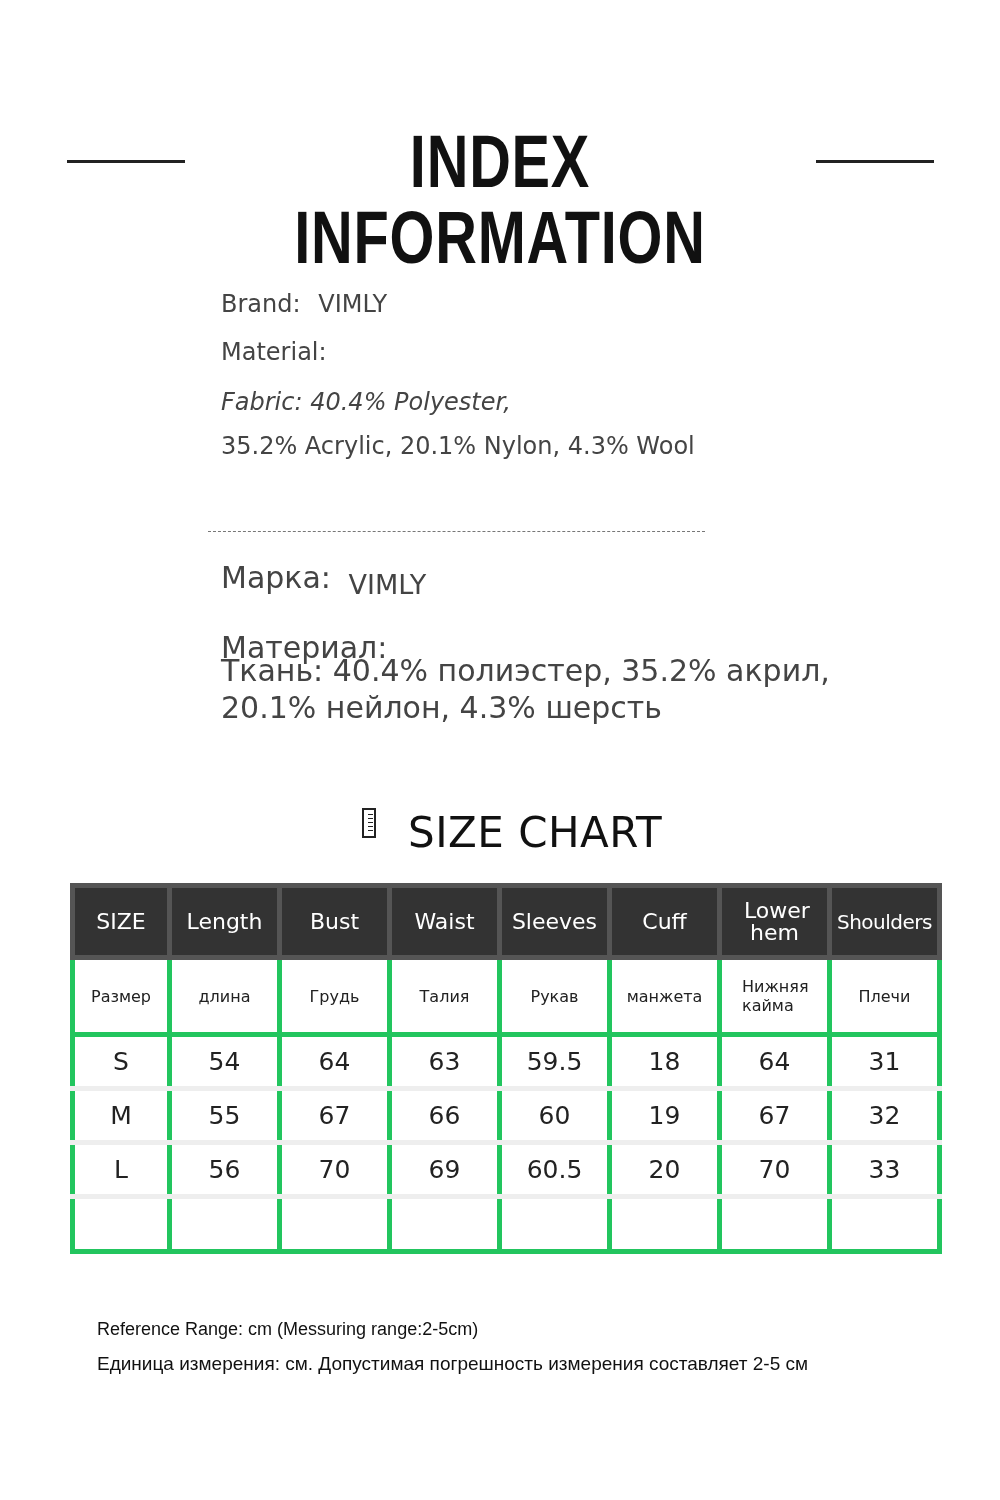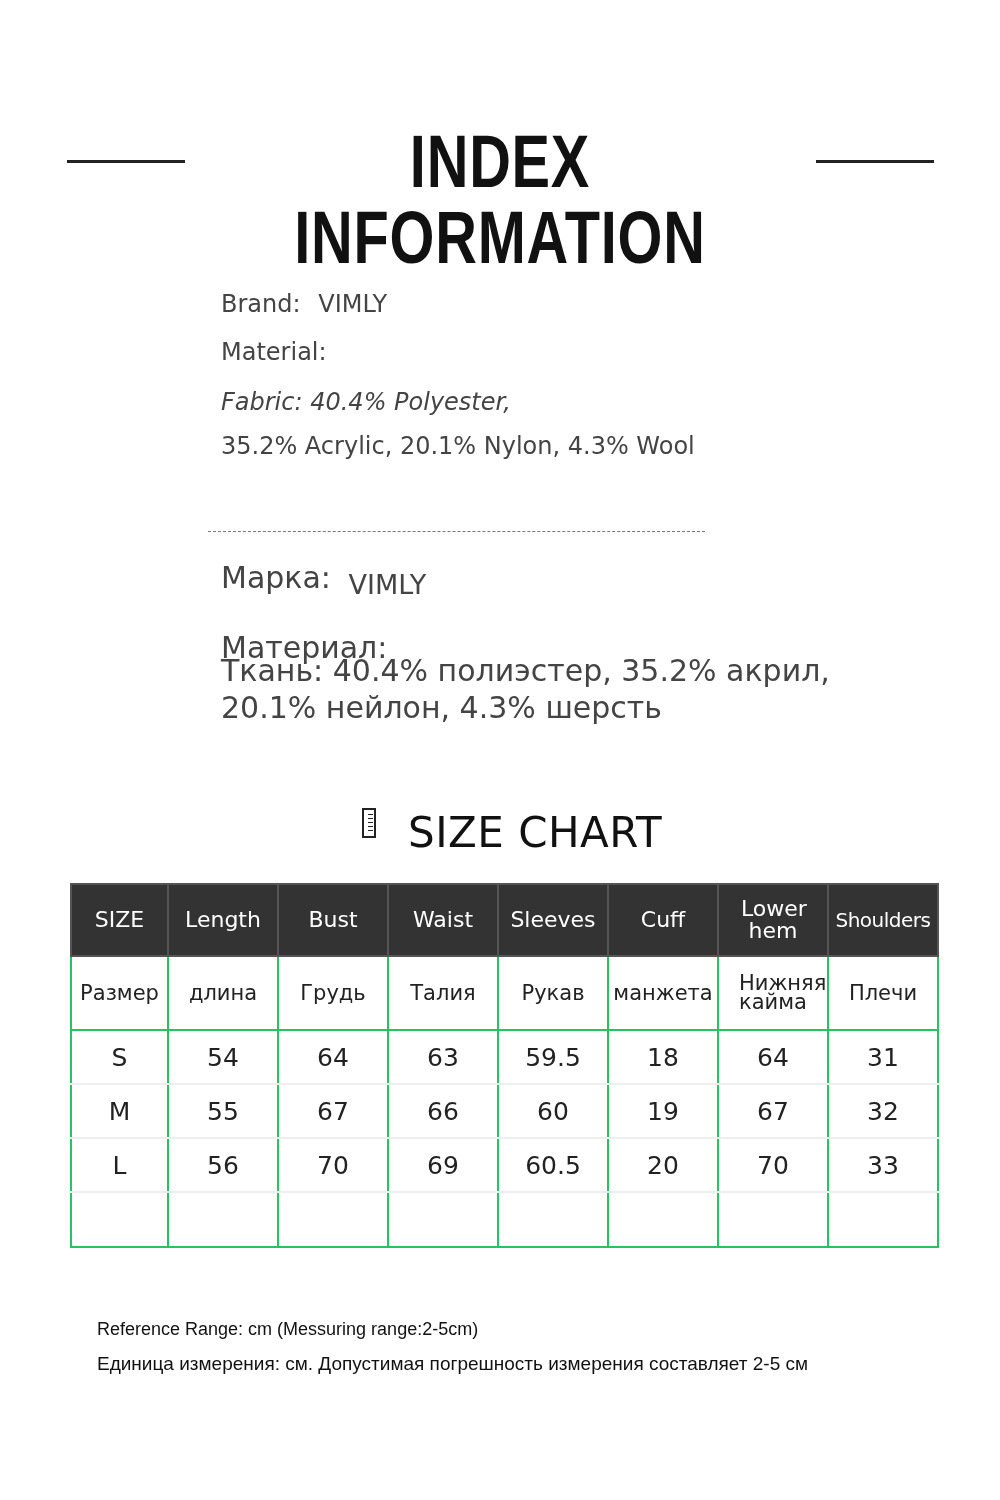--- a/index.html
+++ b/index.html
@@ -27,25 +27,25 @@
 
   .dotted { position: absolute; left: 208px; top: 531px; width: 497px; border-top: 1px dashed #777; }
 
   .sc-title { position: absolute; top: 808px; left: 362px; height: 50px; display: flex; align-items: flex-start; }
   .ruler-icon { width: 14px; height: 30px; border: 2px solid #222; position: relative; margin-right: 32px; }
   .ruler-icon::before { content: ""; position: absolute; right: 1px; top: 4px; width: 5px; height: 18px;
     background: repeating-linear-gradient(to bottom, #222 0 1px, transparent 1px 4px); }
   .sc-text { font-size: 42px; color: #111; letter-spacing: 0.5px; font-family: "DejaVu Sans", sans-serif; }
 
   table.chart { position: absolute; top: 883px; left: 70px; width: 867px; border-collapse: collapse; table-layout: fixed; }
-  table.chart td, table.chart th { border: 2px solid #22c55e; text-align: center; vertical-align: middle; }
+  table.chart td, table.chart th { border: 5px solid #22c55e; text-align: center; vertical-align: middle; }
   table.chart thead th { background: #333333; color: #fff; height: 72px; font-weight: 400; font-size: 22px;
     font-family: "DejaVu Sans", sans-serif; border-color: #555; line-height: 22px; }
   table.chart thead th.tight { font-size: 20px; letter-spacing: -0.5px; }
-  table.chart tr.ru td { height: 60px; font-size: 21px; color: #222; font-family: "DejaVu Sans", sans-serif; line-height: 19px; }
+  table.chart tr.ru td { height: 60px; font-size: 16px; color: #222; font-family: "DejaVu Sans", sans-serif; line-height: 19px; }
   table.chart tbody tr.data td { height: 54px; font-size: 25px; color: #222; font-family: "DejaVu Sans", sans-serif; border-top-color: #eeeeee; border-bottom-color: #eeeeee; }
   table.chart tbody tr.empty td { height: 55px; border-top-color: #eeeeee; }
 
   .note { position: absolute; left: 97px; color: #111; white-space: nowrap; font-family: "Liberation Sans", sans-serif; }
   .note.en { top: 1319px; font-size: 18px; }
   .note.ru { top: 1353px; font-size: 19px; }
 </style>
 </head>
 <body>
 

